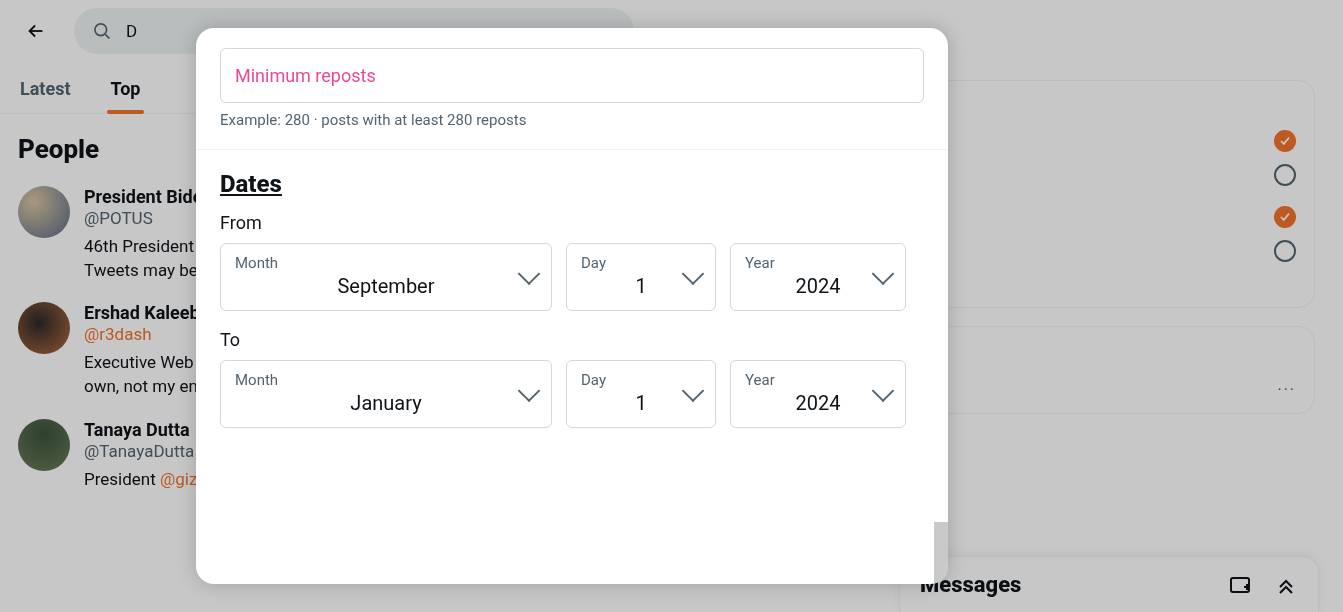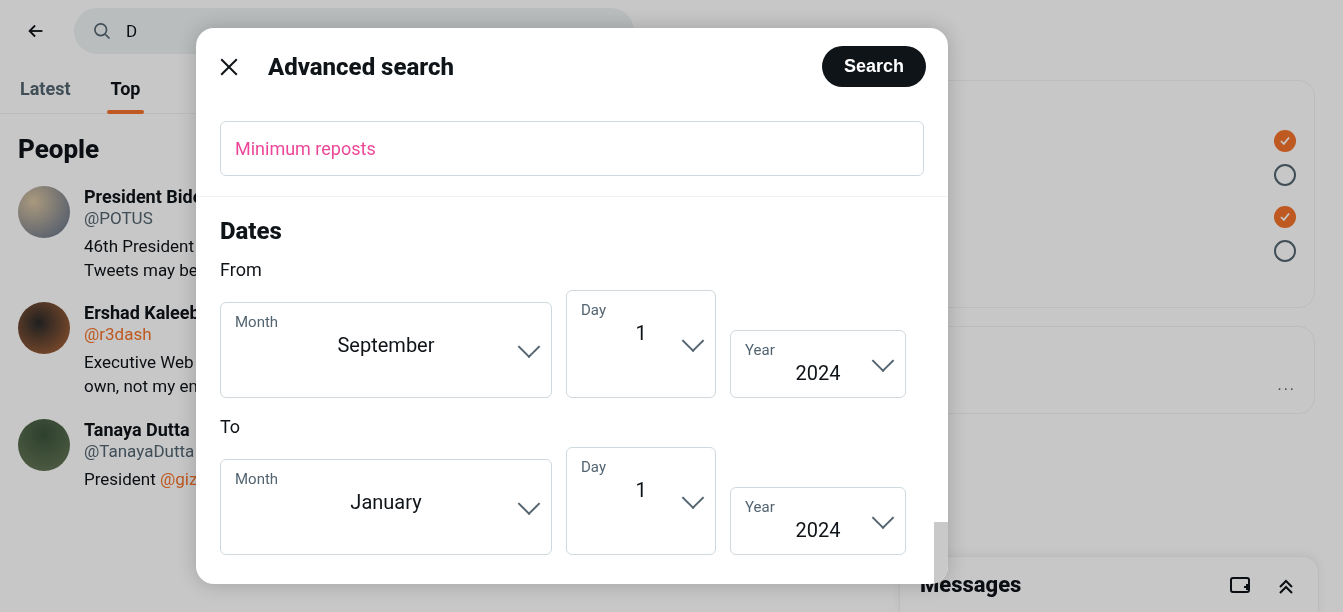--- a/index.html
+++ b/index.html
@@ -61,25 +61,25 @@
   .close-btn { width:22px; height:22px; position:relative; }
   .close-btn::before,.close-btn::after { content:""; position:absolute; left:10px; top:0; width:2px; height:22px; background:#0f1419; }
   .close-btn::before { transform:rotate(45deg);} .close-btn::after { transform:rotate(-45deg);}
   .modal-title { font-size:24px; font-weight:800; flex:1;}
   .btn-search { background:#0f1419; color:#fff; border:none; font-size:18px; font-weight:700; padding:10px 22px; border-radius:9999px;}
   .modal-body { padding:20px 24px; overflow:auto;}
   .field-box { border:1px solid #cfd9de; border-radius:6px; padding:16px 14px; }
   .field-label { font-size:18px; color:#ec4899; }
   .help { font-size:15px; color:#536471; margin-top:8px; }
   .modal-divider { height:1px; background:#eff3f4; margin:20px -24px; }
-  .dates-h { font-size:24px; font-weight:800; margin-bottom:14px;}
+  .dates-h { font-size:24px; font-weight:800; margin-bottom:14px;text-decoration:underline;}
   .dates-sub { font-size:18px; color:#0f1419; margin-bottom:10px;}
   .select-row { display:flex; gap:14px; margin-bottom:18px;}
   .sel { border:1px solid #cfd9de; border-radius:6px; padding:10px 14px 12px; position:relative; }
-  .sel-month { flex:0 0 332px;margin-top:12px;} .sel-day { flex:0 0 150px;} .sel-year{ flex:0 0 176px;margin-top:40px;}
+  .sel-month { flex:0 0 332px;} .sel-day { flex:0 0 150px;} .sel-year{ flex:0 0 176px;}
   .sel-label { font-size:15px; color:#536471; }
   .sel-value { font-size:20px; color:#0f1419; margin-top:2px;text-align:center;}
   .sel::after { content:""; position:absolute; right:14px; top:50%; width:14px; height:14px; border-right:2px solid #536471; border-bottom:2px solid #536471; transform:translateY(-70%) rotate(45deg);}
 </style>
 </head>
 <body>
 
 <div class="page">
   <div class="topbar">
     <div class="back-arrow">
@@ -188,29 +188,25 @@
           <path d="M6 14l6-6 6 6"></path>
           <path d="M6 20l6-6 6 6"></path>
         </svg>
     </div>
   </div>
 </div>
 
 <div class="overlay"></div>
 
 <div class="modal">
-  <div class="modal-header">
-    <div class="close-btn"></div>
-    <div class="modal-title">Advanced search</div>
-    <button class="btn-search">Search</button>
-  </div>
   <div class="modal-body">
     <div class="field-box">
       <div class="field-label">Minimum reposts</div>
     </div>
+    <div class="help">Example: 280 · posts with at least 280 reposts</div>
 
     <div class="modal-divider"></div>
 
     <div class="dates-h">Dates</div>
 
     <div class="dates-sub">From</div>
     <div class="select-row">
       <div class="sel sel-month">
         <div class="sel-label">Month</div>
         <div class="sel-value">September</div>

